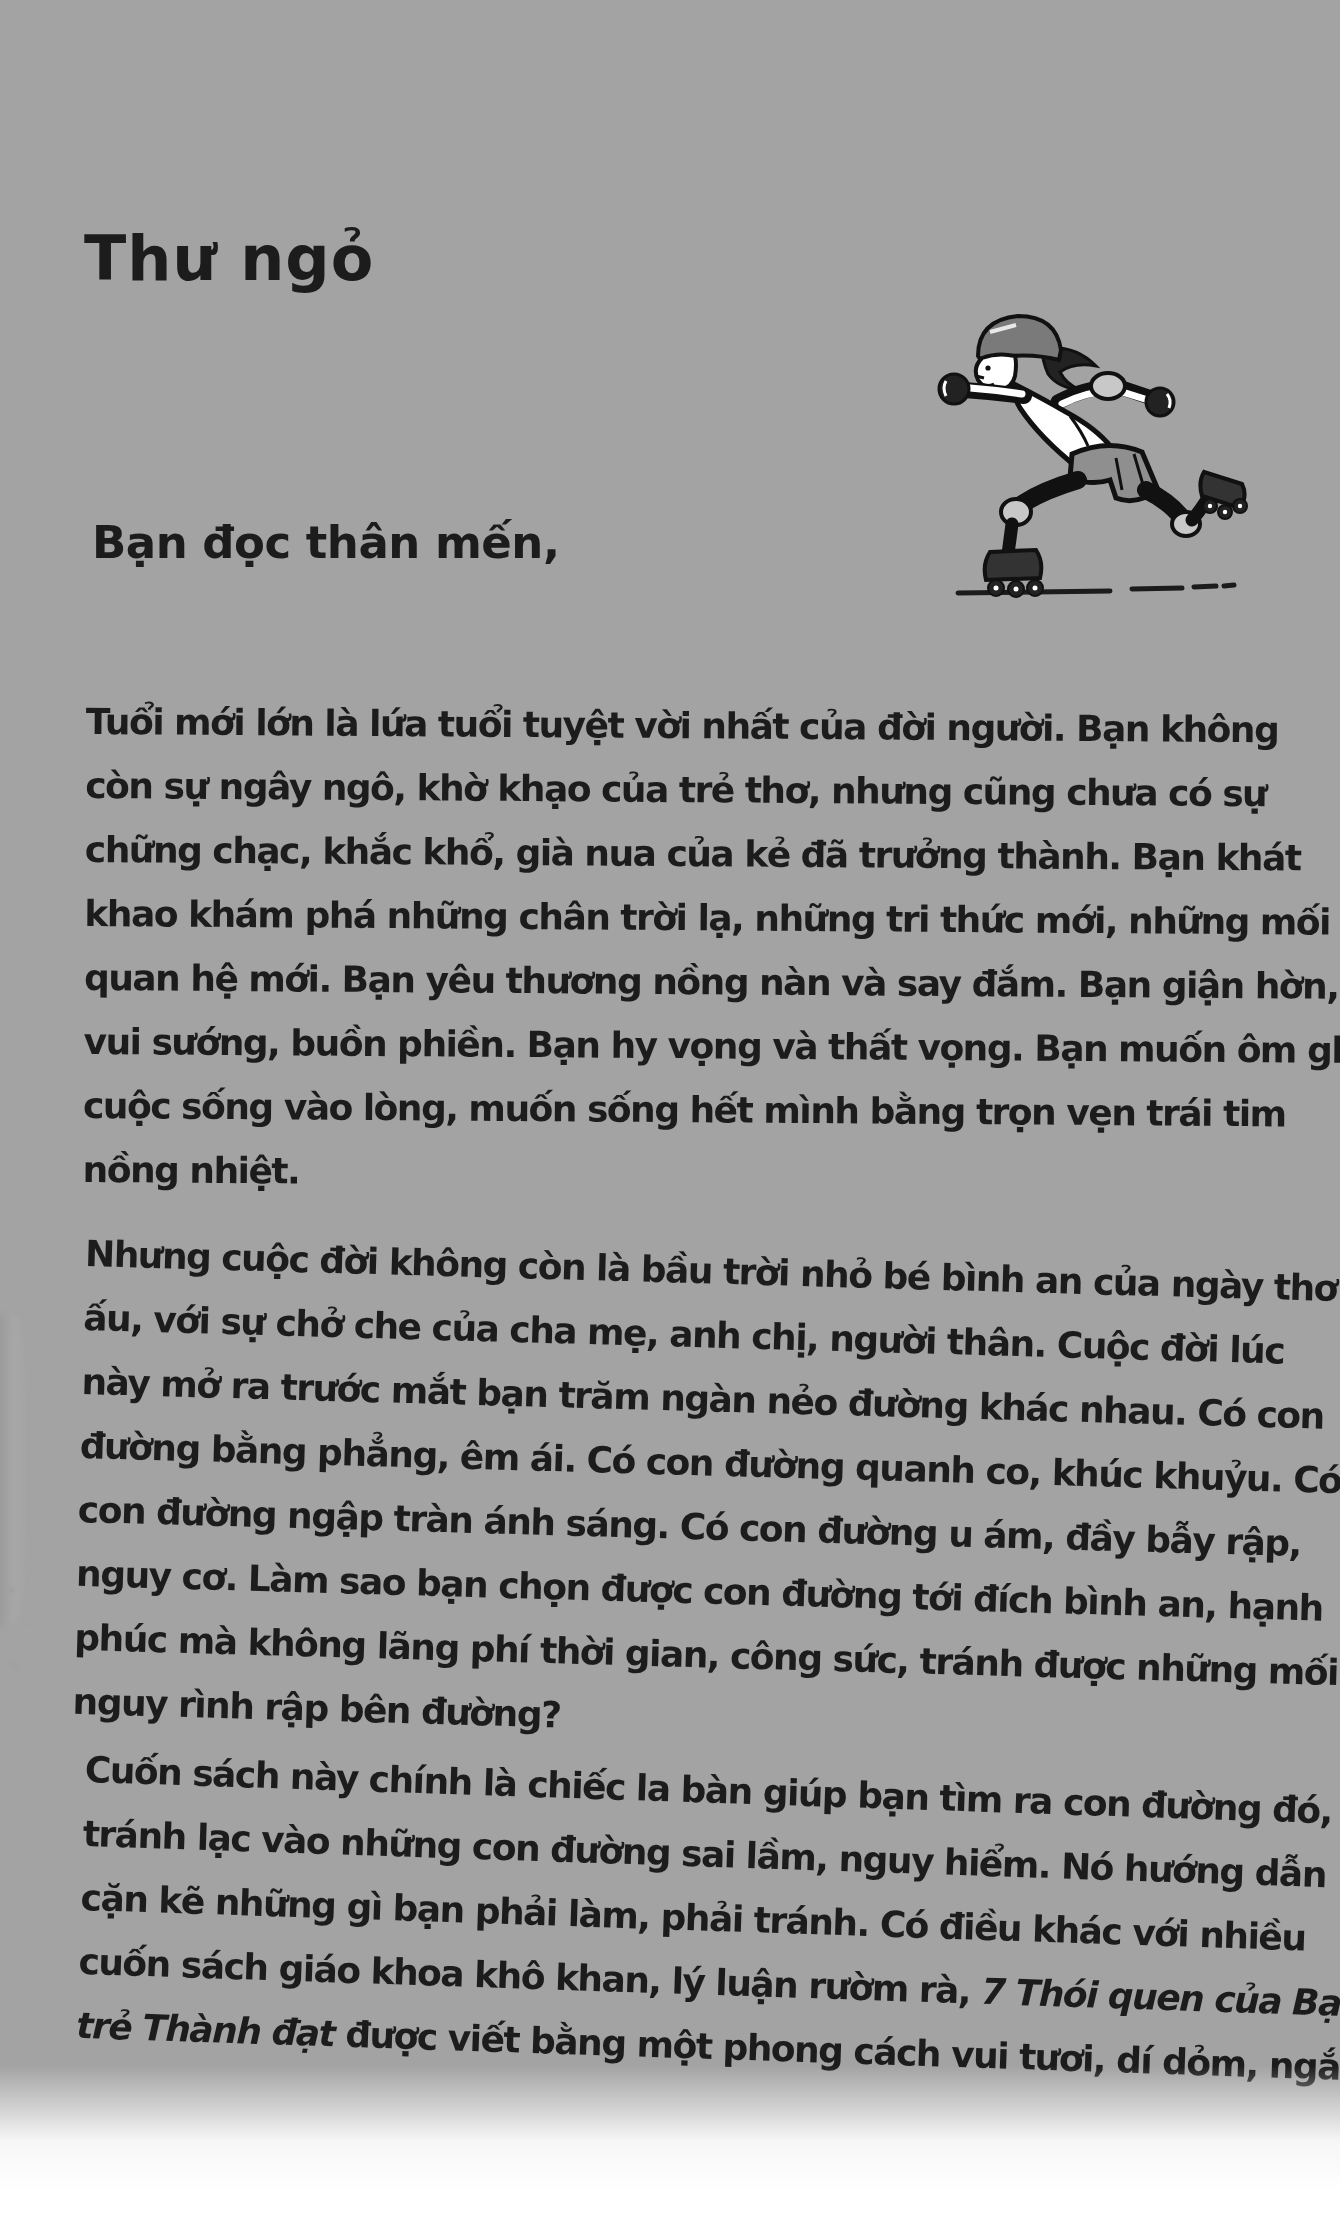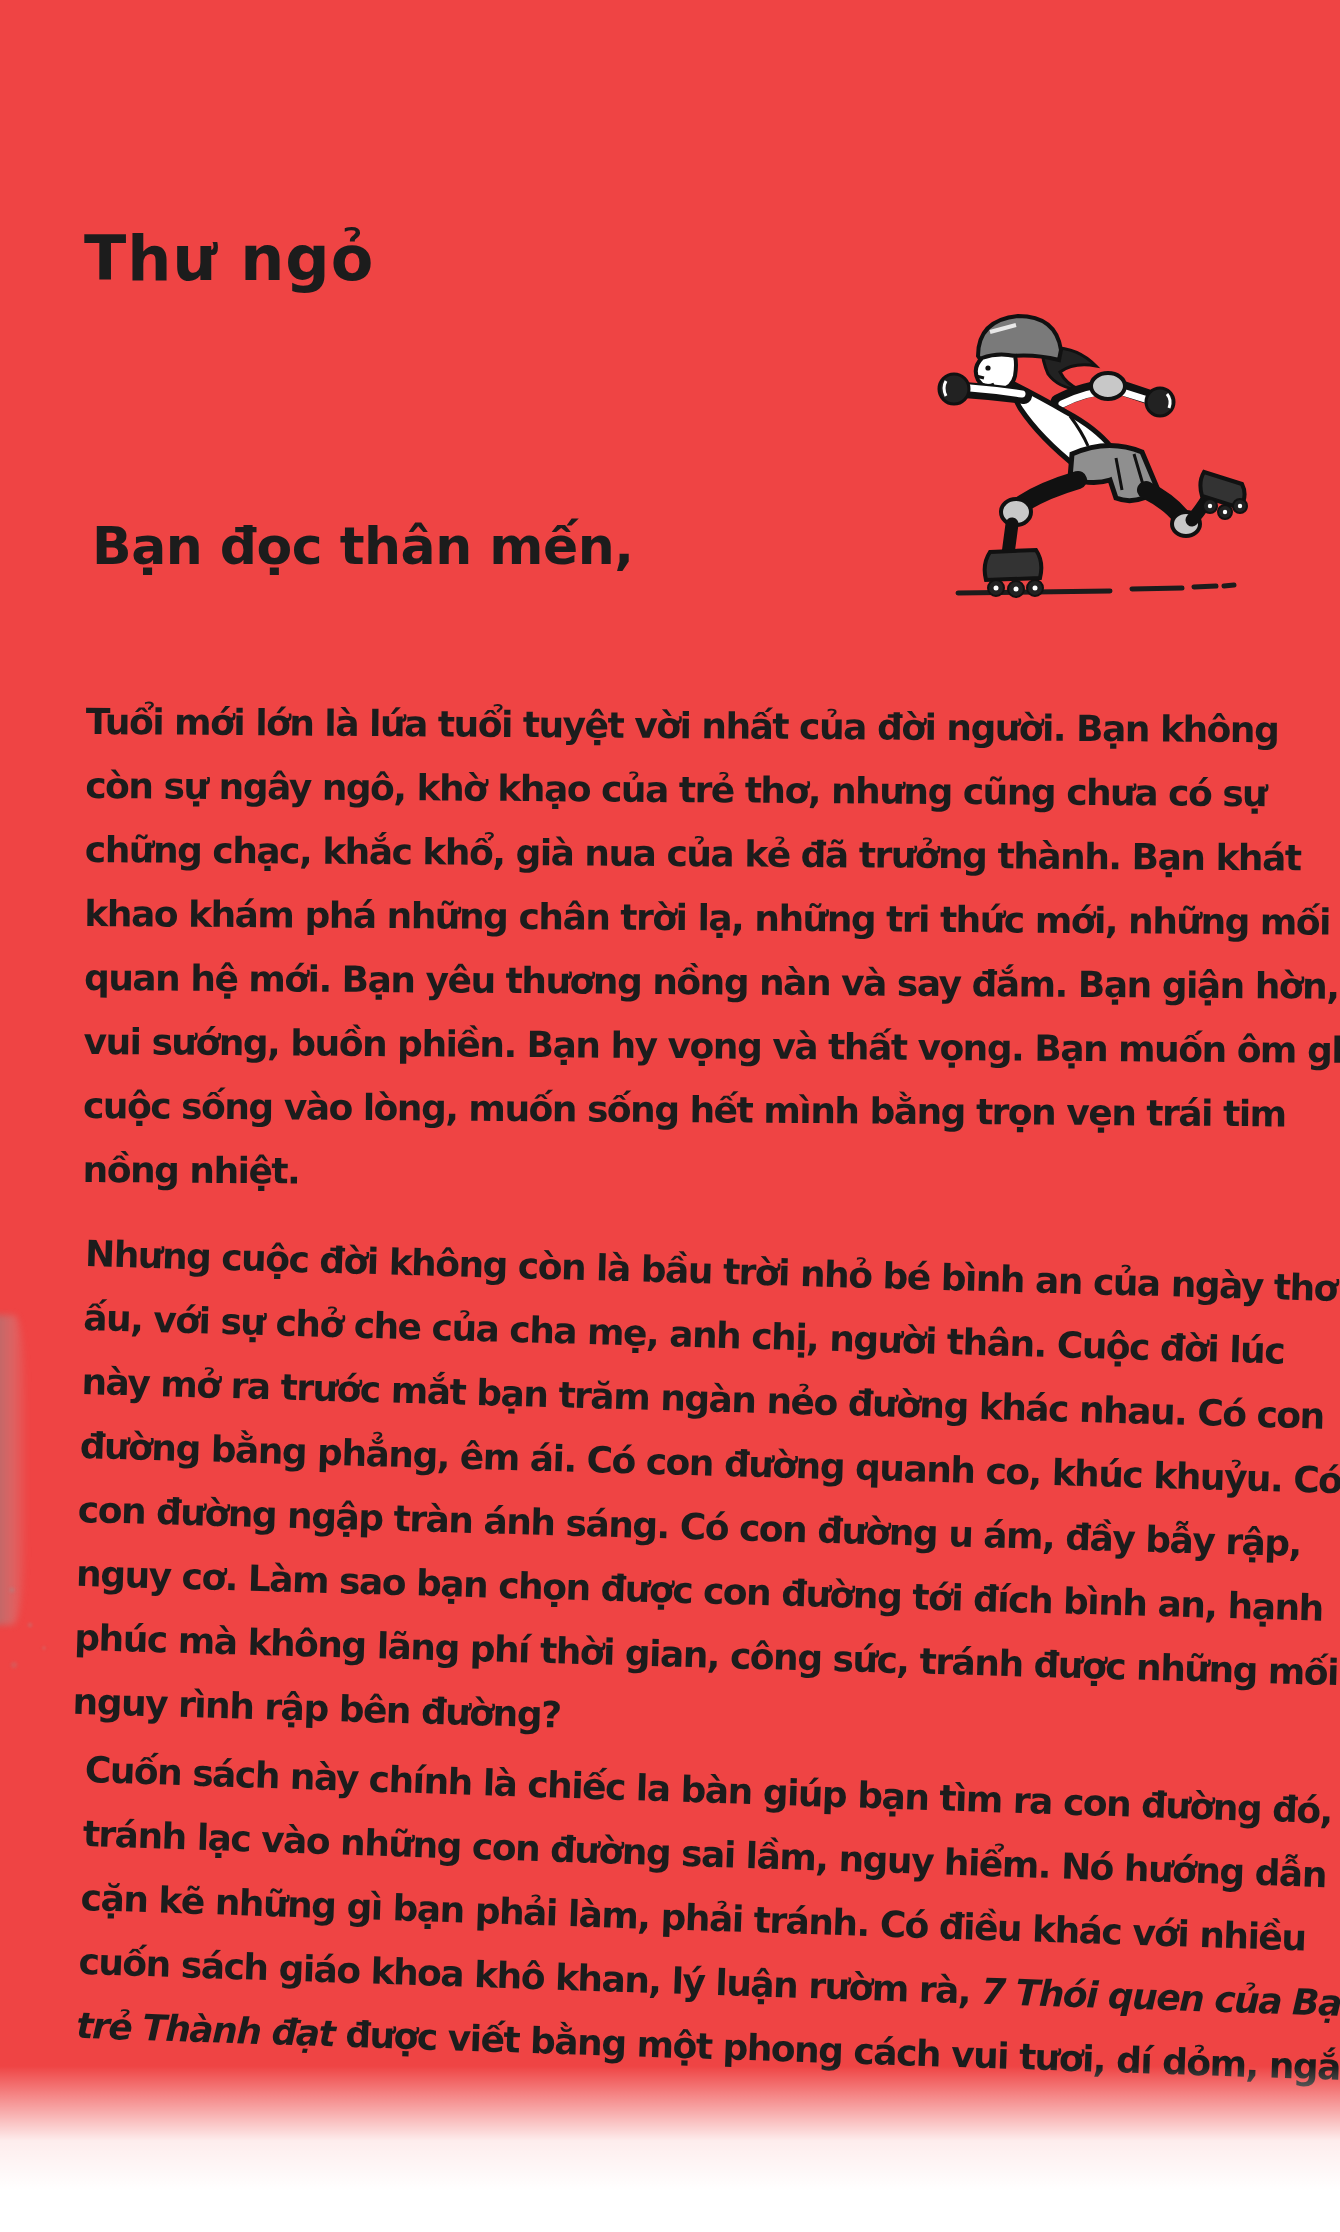--- a/index.html
+++ b/index.html
@@ -1,20 +1,20 @@
 <!DOCTYPE html>
 <html><head>
 <meta charset="utf-8">
 <style>
   html, body { margin: 0; padding: 0; background: #ffffff; }
   .page {
     position: relative;
     width: 1340px;
     height: 2232px;
-    background: #ef4444;
+    background: #a3a3a3;
     overflow: hidden;
     font-family: "DejaVu Sans", sans-serif;
     color: #1c1c1c;
   }
   .page-title {
     position: absolute;
     left: 84px;
     top: 222px;
     margin: 0;
     font-size: 62px;
@@ -28,21 +28,21 @@
     top: 292px;
     width: 345px;
     height: 320px;
   }
   .illustration svg { width: 100%; height: 100%; }
   .greeting {
     position: absolute;
     left: 92px;
     top: 516px;
     margin: 0;
-    font-size: 52px;
+    font-size: 45px;
     font-weight: bold;
     letter-spacing: -0.5px;
     white-space: nowrap;
   }
   .para {
     position: absolute;
     left: 86px;
     width: 1180px;
     font-size: 36px;
     font-weight: bold;

